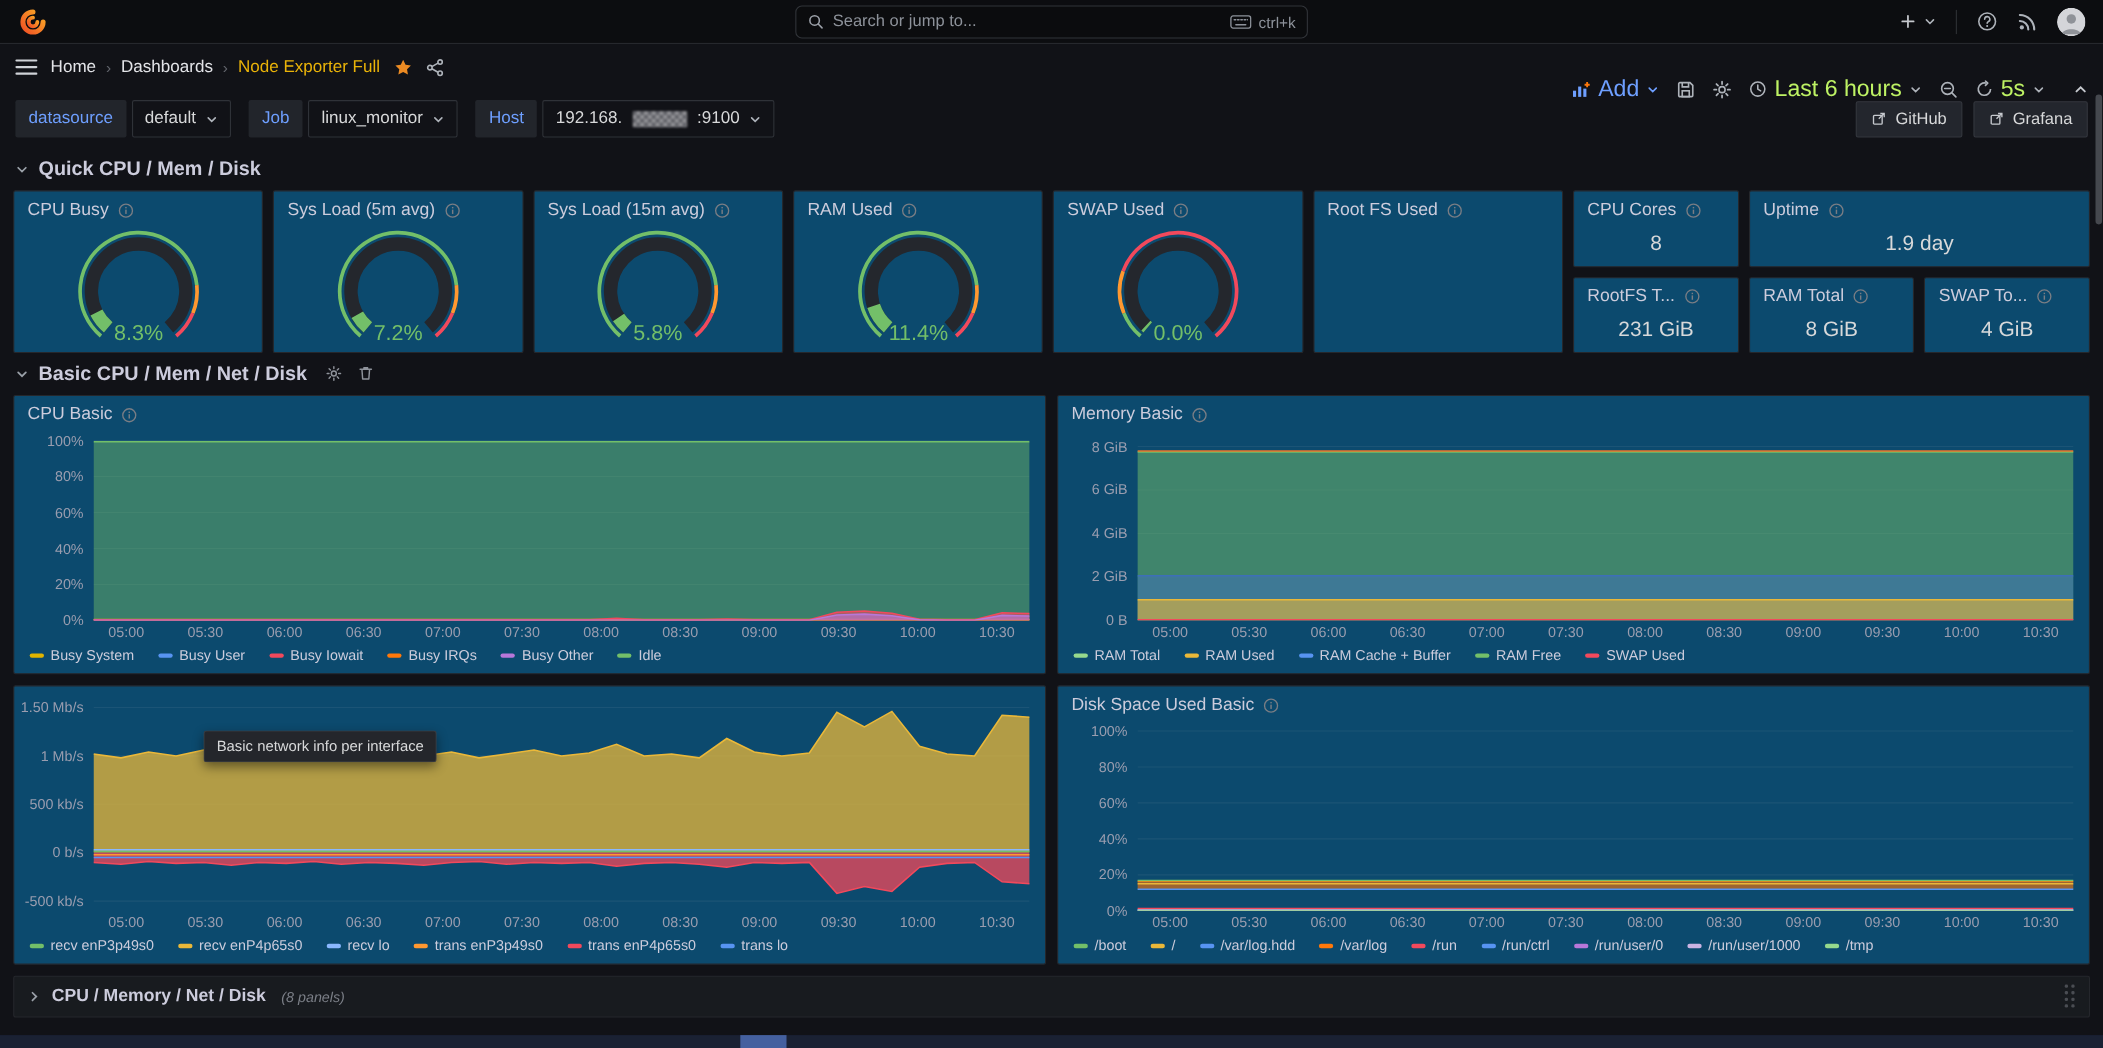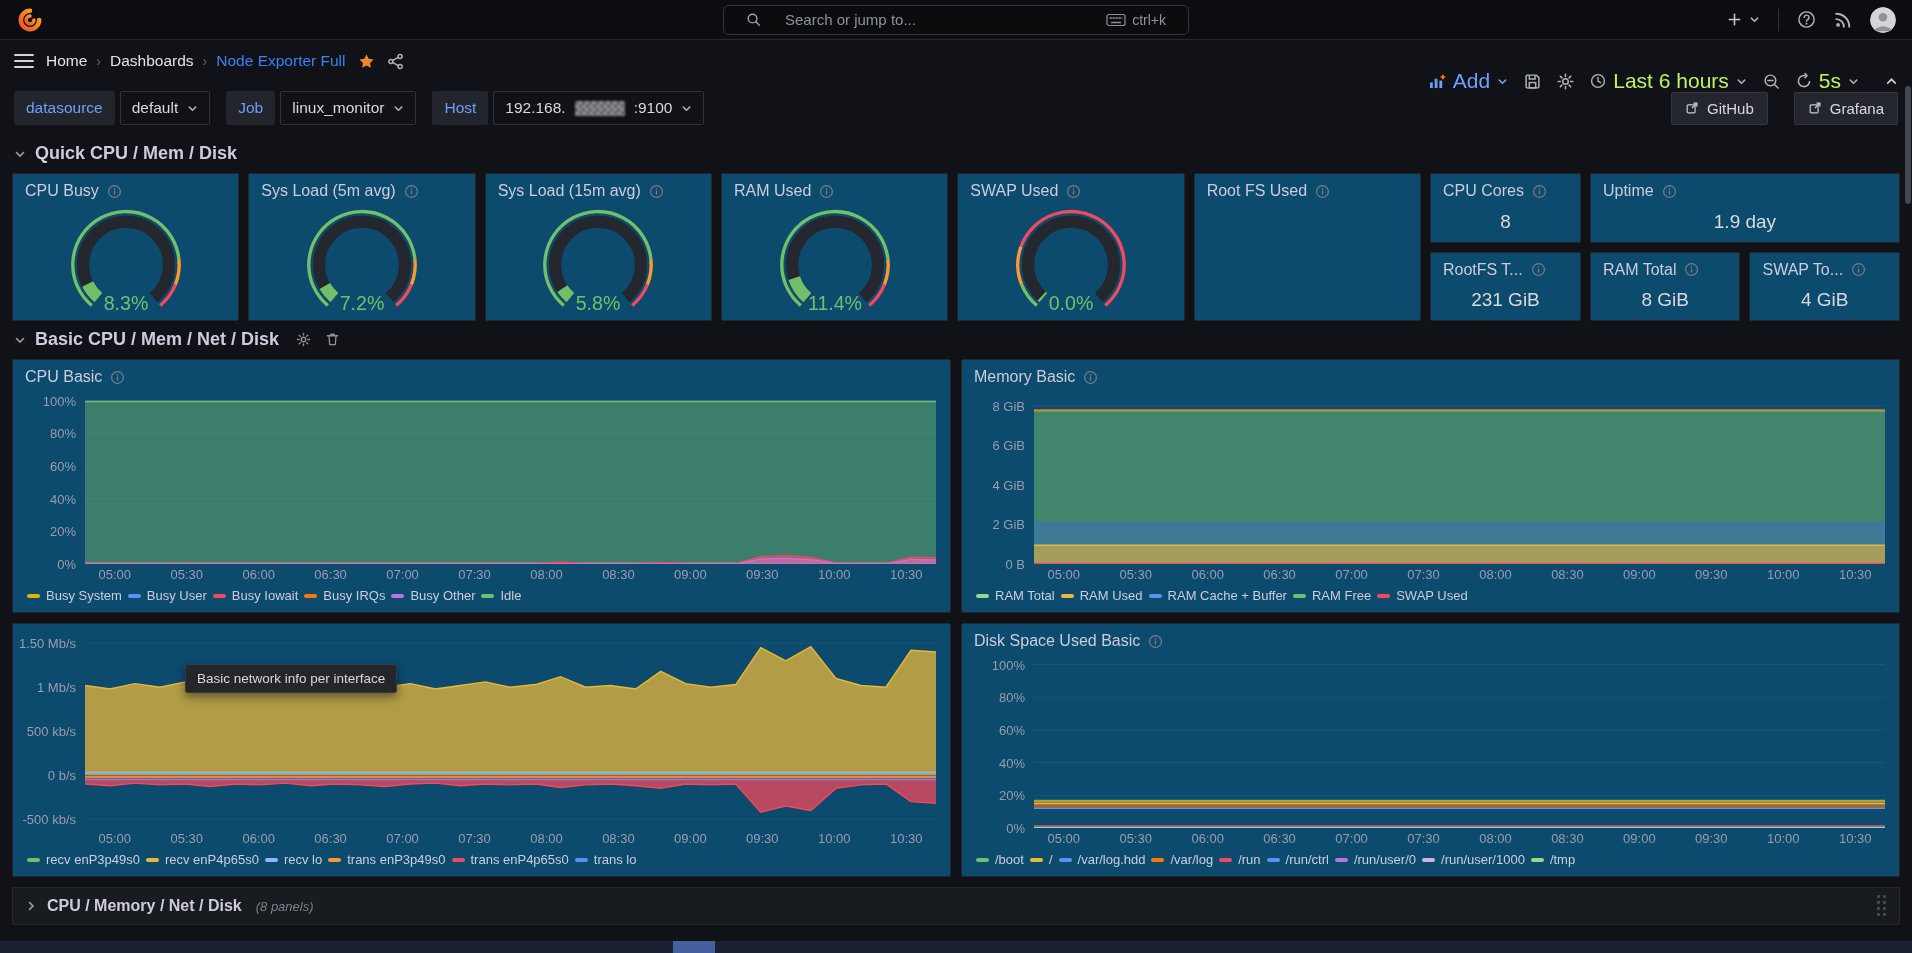--- a/index.html
+++ b/index.html
@@ -4,50 +4,50 @@
 <style>
   * { margin:0; padding:0; box-sizing:border-box; }
   html,body { width:1912px; height:953px; overflow:hidden; }
   body { background:#111217; color:#d8d9da; font-family:"Liberation Sans", sans-serif; font-size:15px; position:relative; }
   svg { display:block; }
   svg text { font-family:inherit; }
   .icon { display:inline-flex; align-items:center; justify-content:center; flex:none; }
 
   
   .topnav { height:40px; background:#0c0d10; border-bottom:1px solid #26282d; display:flex; align-items:center; padding:0 16px; position:relative; }
-  .searchbox { position:absolute; left:50%; transform:translateX(-50%); width:466px; height:30px; background:#0b0c0e; border:1px solid #313439; border-radius:6px; display:flex; align-items:center; gap:24px; padding:0 22px; }
+  .searchbox { position:absolute; left:50%; transform:translateX(-50%); width:466px; height:30px; background:#0b0c0e; border:1px solid #313439; border-radius:6px; display:flex; align-items:center; gap:8px; padding:0 10px; }
   .searchbox input { flex:1; background:transparent; border:none; outline:none; color:#9da2aa; font-size:15px; font-family:inherit; }
   .searchbox input::placeholder { color:#8d929a; }
   .kbd-hint { display:flex; align-items:center; gap:6px; color:#8d929a; font-size:14px; }
   .topnav-right { margin-left:auto; display:flex; align-items:center; gap:18px; color:#aeb3ba; }
   .nav-divider { width:1px; height:22px; background:#2e3136; }
   .avatar { width:26px; height:26px; border-radius:50%; overflow:hidden; }
 
   
   .toolbar { height:42px; display:flex; align-items:center; padding:0 14px; gap:12px; }
   .hamburger { width:20px; display:flex; flex-direction:column; gap:4px; cursor:pointer; }
   .hamburger div { height:2px; background:#cfd2d7; border-radius:1px; }
   .breadcrumb { display:flex; align-items:center; gap:9px; font-size:15.5px; }
   .crumb { color:#e3e4e8; }
-  .crumb.current { color:#3b82f6; }
+  .crumb.current { color:#eab308; }
   .crumb-sep { color:#62656c; font-size:14px; }
   .toolbar-right { margin-left:auto; display:flex; align-items:center; gap:16px; color:#adb2b9; font-size:21px;margin-top:40px; }
   .tb-item { display:flex; align-items:center; gap:7px; cursor:pointer; }
   .add-label { color:#6e9fff; font-weight:500; }
   .time-label, .refresh-label { color:#bef264; }
   .collapse-chevron { margin-left:10px; }
 
   
   .variables { display:flex; align-items:center; padding:9px 14px 10px; gap:16px; }
   .var-pair { display:flex; gap:5px; align-items:stretch; }
   .var-label { background:#22252b; color:#6e9fff; font-weight:500; padding:0 12px; display:flex; align-items:center; border-radius:2px; font-size:15.5px; }
   .var-value { background:#111217; border:1px solid #2f3238; border-radius:2px; padding:0 11px; display:flex; align-items:center; gap:9px; font-size:15.5px; color:#d8d9da; cursor:pointer; min-height:34px; }
   .redacted { display:inline-block; width:50px; height:15px; border-radius:1px; background:repeating-conic-gradient(#a8a8ac 0% 25%, #6f7076 0% 50%) 0 0/7px 7px; filter:blur(1.2px); opacity:.85; }
   .var-links { margin-left:auto; display:flex; gap:10px; }
-  .link-btn { display:flex; align-items:center; gap:8px; background:#23262d; border:1px solid #34373e; border-radius:2px; height:33px; padding:0 13px; font-size:15px; color:#d8d9da; cursor:pointer;margin-left:16px; }
+  .link-btn { display:flex; align-items:center; gap:8px; background:#23262d; border:1px solid #34373e; border-radius:2px; height:33px; padding:0 13px; font-size:15px; color:#d8d9da; cursor:pointer; }
 
   
   .section-header { display:flex; align-items:center; gap:9px; padding:8px 14px 9px; font-size:18px; font-weight:700; color:#ccccdc; cursor:pointer; }
   .section-header .icon { color:#9aa0a8; }
   .sec-actions { display:flex; gap:14px; margin-left:8px; color:#8f939b; }
 
   
   .panel { background:#0c4a6e; border:1px solid #25272c; border-radius:2px; }
   .panel-header { display:flex; align-items:center; gap:8px; padding:8px 12px 2px; font-size:16px; font-weight:500; color:#ccccdc; }
   .panel-header .icon { color:#797d84; }
@@ -67,21 +67,21 @@
   
   .charts-grid { display:grid; grid-template-columns:1fr 1fr; gap:10px; padding:0 12px; margin-bottom:10px; }
   .chart-panel { height:254px; display:flex; flex-direction:column; position:relative; }
   .chart-main { flex:1; display:flex; padding:6px 14px 0 8px; min-height:0; }
   .yaxis { width:64px; position:relative; font-size:13px; color:#9a9daf; flex:none; }
   .ytick { position:absolute; right:9px; transform:translateY(-50%); white-space:nowrap; }
   .plot { flex:1; position:relative; }
   .plot svg { position:absolute; inset:0; width:100%; height:100%; }
   .xaxis { height:21px; position:relative; margin:1px 14px 0 72px; font-size:13px; color:#9a9daf; flex:none; }
   .xtick { position:absolute; transform:translateX(-50%); top:2px; white-space:nowrap; }
-  .legend { display:flex; flex-wrap:wrap; align-items:center; gap:3px 6px; padding:2px 14px 9px; font-size:13px; color:#ccccdc; }
+  .legend { display:flex; flex-wrap:wrap; align-items:center; gap:3px 22px; padding:2px 14px 9px; font-size:13px; color:#ccccdc; }
   .legend-item { display:flex; align-items:center; gap:6px; cursor:pointer; }
   .legend-swatch { width:13px; height:4px; border-radius:2px; }
   .chart-tooltip { position:absolute; left:172px; top:40px; background:#24262b; border:1px solid rgba(255,255,255,.09); border-radius:3px; padding:6px 11px; font-size:13.5px; color:#d8d9da; box-shadow:0 4px 10px rgba(0,0,0,.45); z-index:5; white-space:nowrap; }
 
   
   .row-collapsed { margin:2px 12px 0; height:38px; background:#181b1f; border:1px solid #25272c; border-radius:2px; display:flex; align-items:center; gap:10px; padding:0 12px; font-size:16px; font-weight:700; color:#ccccdc; cursor:pointer; }
   .panel-count { font-size:13px; font-style:italic; font-weight:400; color:#7b7f87; margin-left:4px; }
   .drag-handle { margin-left:auto; display:grid; grid-template-columns:repeat(2,4px); grid-auto-rows:4px; gap:2px; }
   .drag-handle i { width:2.5px; height:2.5px; border-radius:50%; background:#4a4d53; }
 

